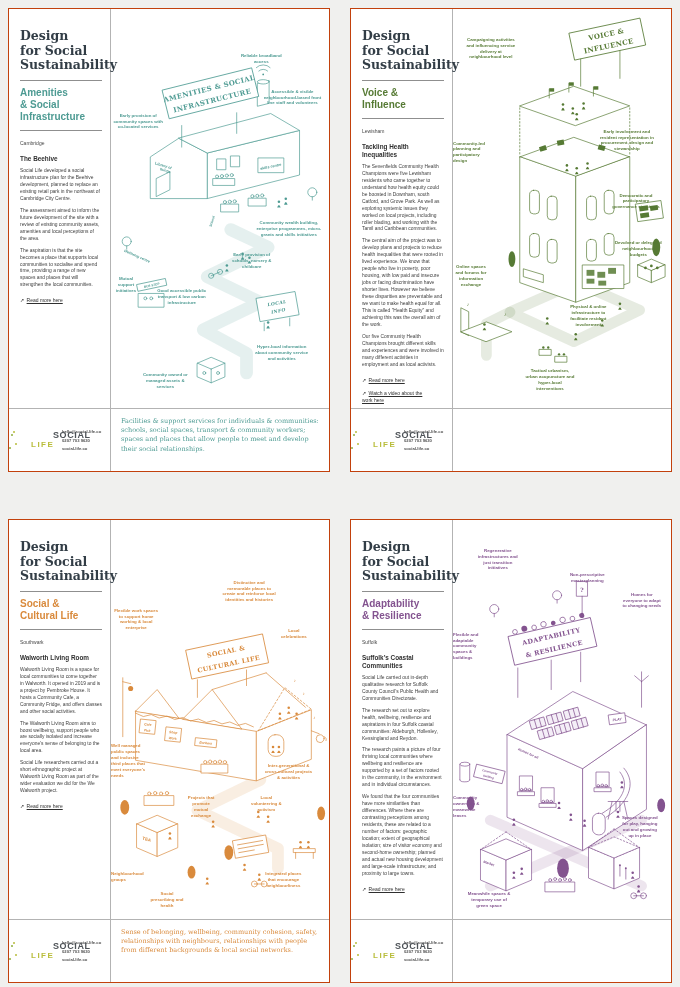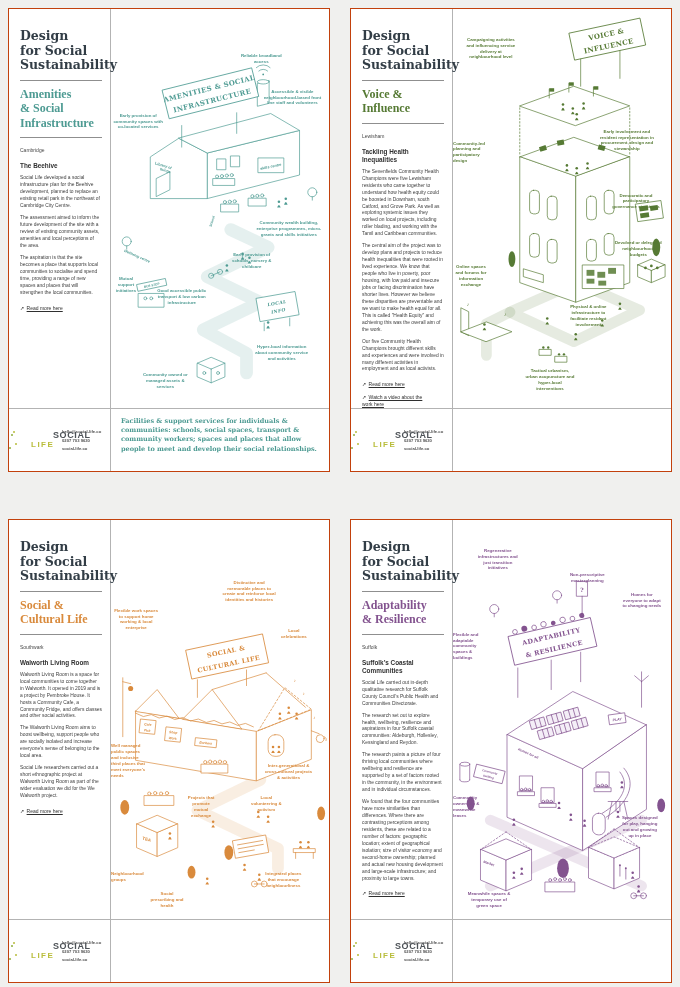--- a/index.html
+++ b/index.html
@@ -3,40 +3,40 @@
 <meta charset="utf-8">
 <style>
   html,body{margin:0;padding:0;}
   body{width:680px;height:987px;background:#f0f0ee;font-family:"Liberation Sans",sans-serif;-webkit-font-smoothing:antialiased;}
   .grid{display:grid;grid-template-columns:322px 322px;grid-template-rows:464px 464px;gap:47px 20px;padding:8px;}
   .poster{background:#fff;border:1px solid #c2410c;display:flex;flex-direction:column;overflow:hidden;}
   .main{flex:1;display:flex;min-height:0;}
   .sidebar{width:102px;box-sizing:border-box;border-right:1px solid #b3b3b3;padding:20px 8px 4px 11px;}
   .title{font-family:"DejaVu Serif",serif;font-weight:bold;font-size:12.5px;line-height:1.16;color:#323d46;white-space:pre-line;margin:0 0 7px;}
   .rule{border:none;border-top:1px solid #8f8f8f;margin:0 0 6px;}
-  .subtitle{font-family:Liberation Serif, serif;font-weight:bold;font-size:12px;line-height:1.22;color:var(--accent);white-space:pre-line;margin:1px 0 7px;}
+  .subtitle{font-family:Liberation Sans, sans-serif;font-weight:bold;font-size:10px;line-height:1.22;color:var(--accent);white-space:pre-line;margin:1px 0 7px;}
   .location{font-size:5px;color:#4a4a4a;margin:9px 0 9px;}
   .heading{font-size:6.4px;font-weight:bold;color:#303030;margin:0 0 5px;line-height:1.25;}
   .body-para{font-size:4.9px;line-height:1.42;color:#3e3e3e;margin:0 0 5px;}
   .links{margin-top:8px;}
   .read-link{display:block;font-size:5px;color:#2f2f2f;margin-bottom:6px;text-decoration:none;line-height:1.4;width:70px;}
   .read-link .lbl{text-decoration:underline;}
   .arr{margin-right:1px;}
   .canvas{flex:1;position:relative;}
   .illus{position:absolute;inset:0;width:100%;height:100%;color:var(--accent);}
   .ln{stroke:currentColor;stroke-width:0.7;fill:none;stroke-linejoin:round;stroke-linecap:round;}
   .callout{position:absolute;font-size:4.4px;line-height:1.32;color:var(--accent);text-align:center;font-weight:bold;}
   .footer{height:62px;border-top:1px solid #b3b3b3;display:flex;flex-shrink:0;background:#fff;}
   .footer-left{width:102px;box-sizing:border-box;border-right:1px solid #b3b3b3;display:flex;align-items:center;gap:6px;padding:4px 3px 4px 9px;}
   .logo{position:relative;width:38px;flex-shrink:0;}
   .logo-social{font-size:9px;font-weight:bold;letter-spacing:0.6px;color:#4d5257;line-height:1;padding-left:35px;}
   .logo-life{font-size:8px;font-weight:bold;color:#b9bd3b;letter-spacing:1.5px;line-height:1;margin:1px 0 0 13px;}
   .logo-dots{position:absolute;left:-7px;top:3px;width:2px;height:2px;border-radius:50%;background:#8fae3f;box-shadow:4px 9px 0 #b9bd3b,-2px 13px 0 #8fae3f,2px -3px 0 #b9bd3b;}
   .contact{display:flex;flex-direction:column;gap:3.5px;font-size:4.2px;font-weight:bold;color:#4f4f4f;}
-  .summary{flex:1;padding:8px 10px 4px;font-family:"DejaVu Serif",serif;font-weight:bold;font-size:6.5px;line-height:1.42;color:var(--accent);}
+  .summary{flex:1;padding:8px 10px 4px;font-family:"DejaVu Serif",serif;font-weight:normal;font-size:6.5px;line-height:1.42;color:var(--accent);}
   .signtext{fill:currentColor;font-family:"DejaVu Serif",serif;font-weight:bold;text-anchor:middle;letter-spacing:0.4px;}
   .microtext{fill:currentColor;font-family:"Liberation Sans",sans-serif;font-weight:bold;text-anchor:middle;}
   .it{font-style:italic;}
 </style>
 </head>
 <body>
 
 <svg width="0" height="0" style="position:absolute">
   <defs>
     <g id="fig-person">
@@ -458,20 +458,21 @@
           <span class="logo-dots"></span>
           <div class="logo-social">SOCIAL</div>
           <div class="logo-life">LIFE</div>
         </div>
         <div class="contact">
           <span>hello@social-life.co</span>
           <span>0207 703 9630</span>
           <span>social-life.co</span>
         </div>
       </div>
+      <div class="summary">Sense of belonging, wellbeing, community cohesion, safety, relationships with neighbours, relationships with people from different backgrounds &amp; local social networks.</div>
     </footer>
   </div>
 
   <div class="poster" style="--accent: #83538F;">
     <div class="main">
       <aside class="sidebar">
         <h1 class="title">Design
 for Social
 Sustainability</h1>
         <hr class="rule">

